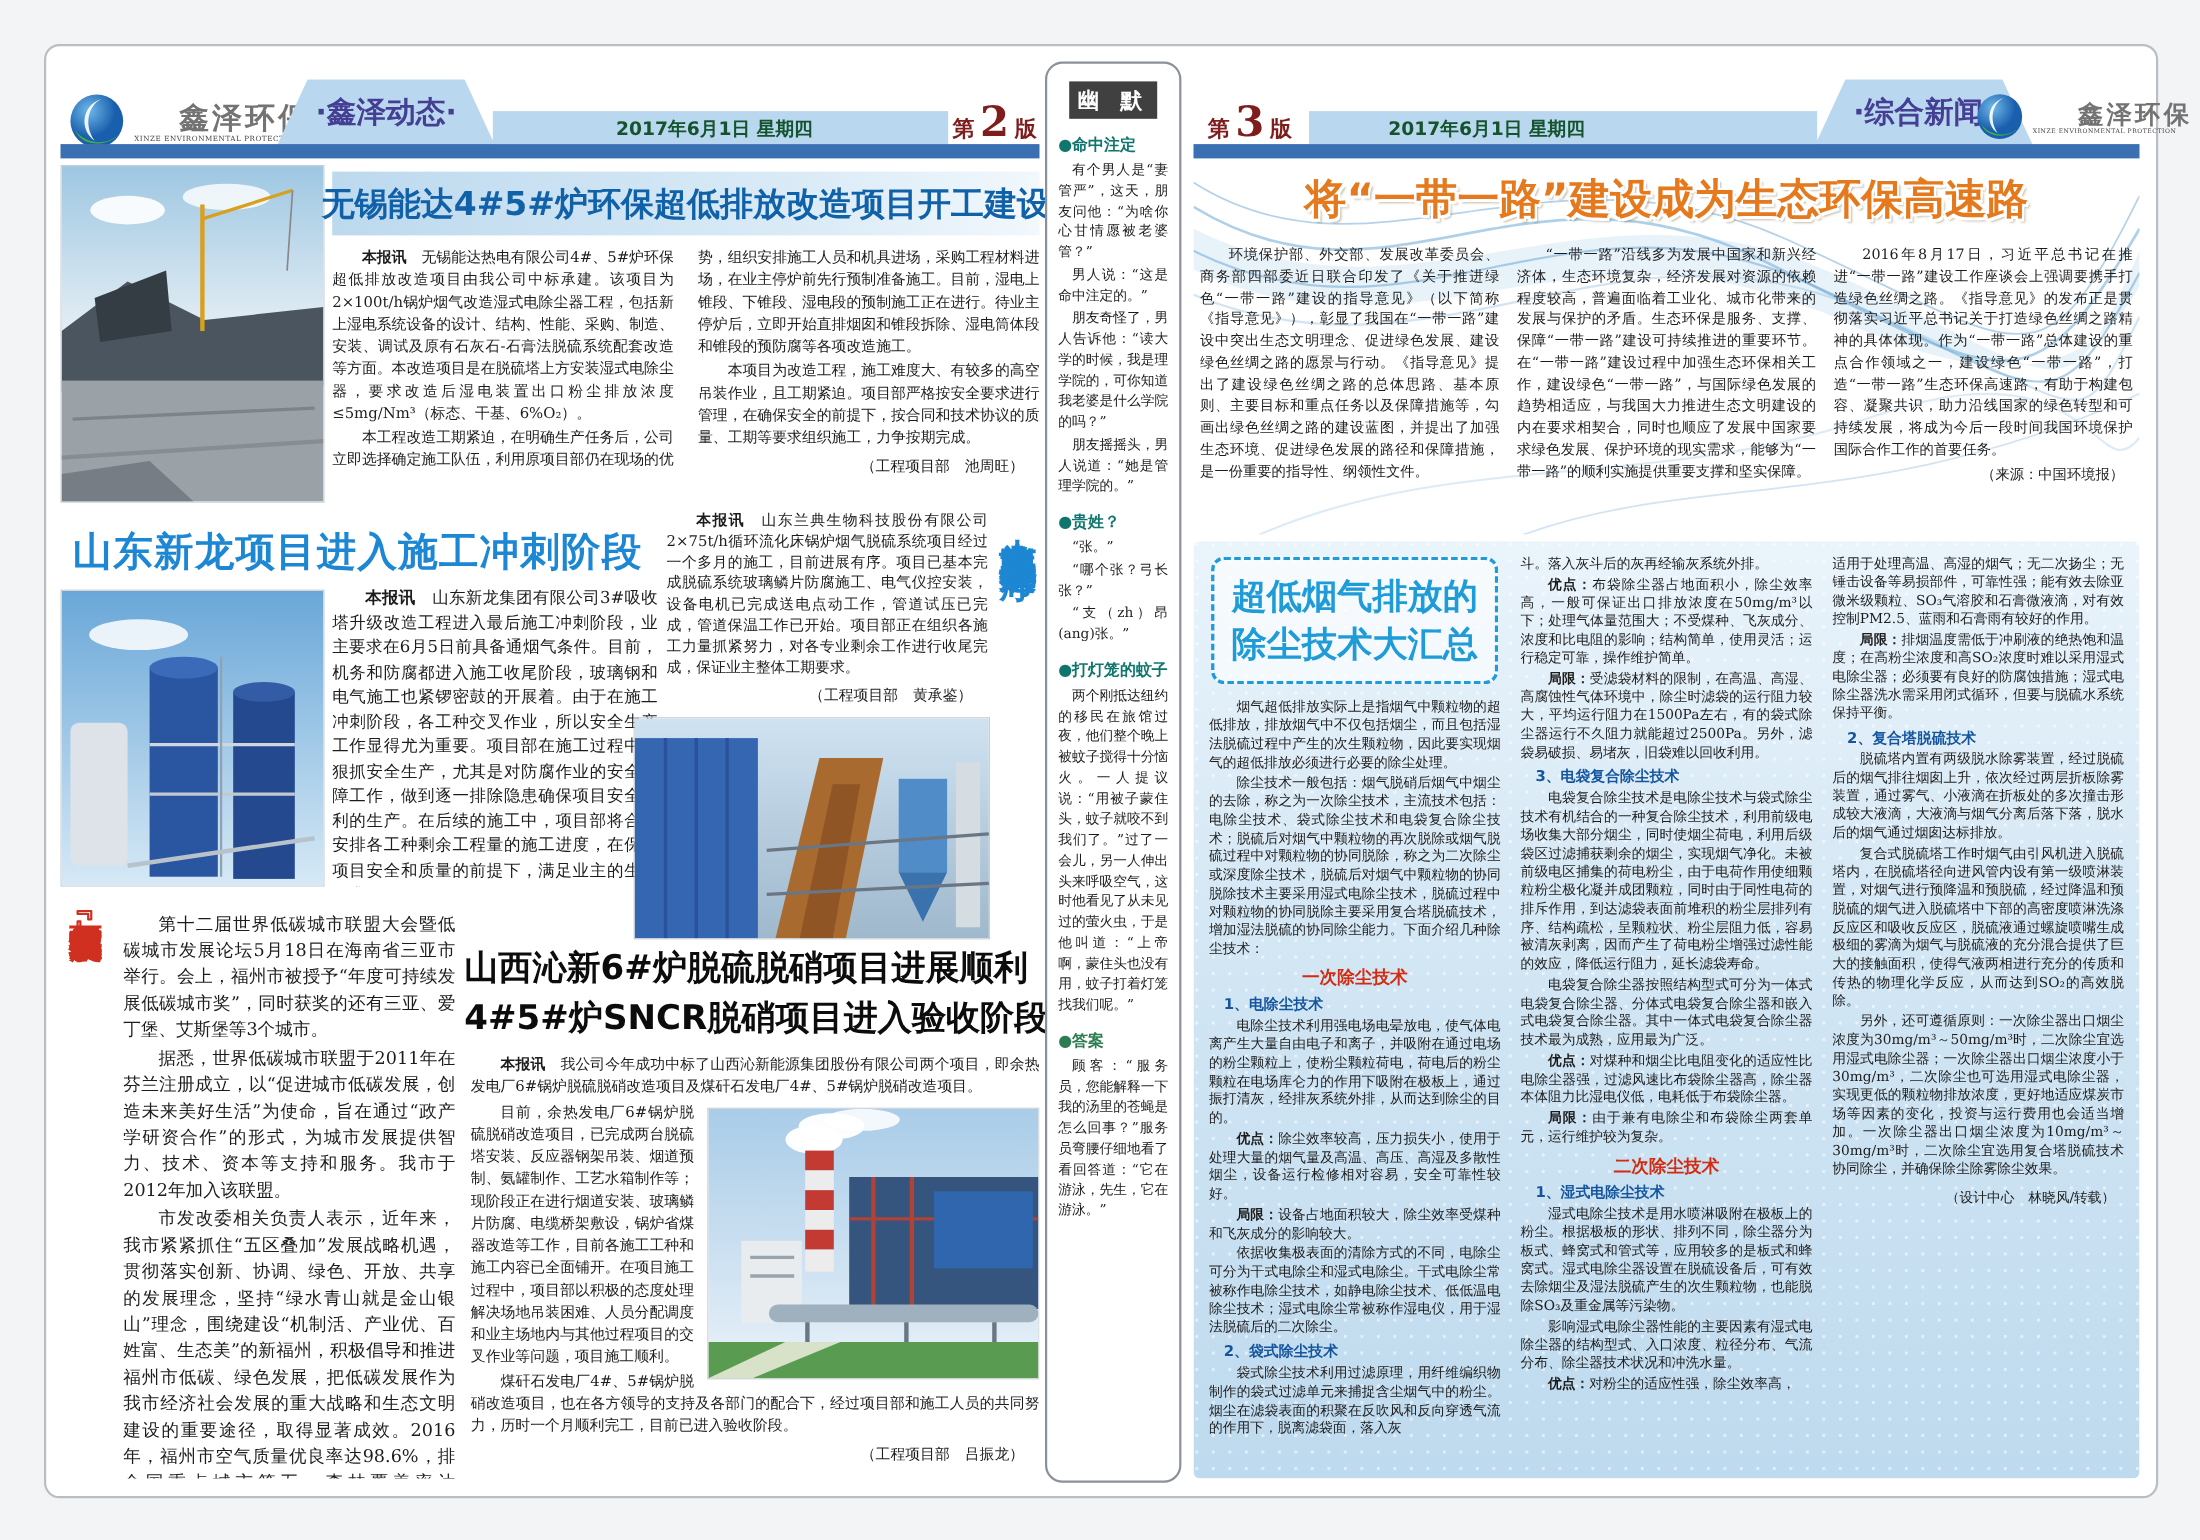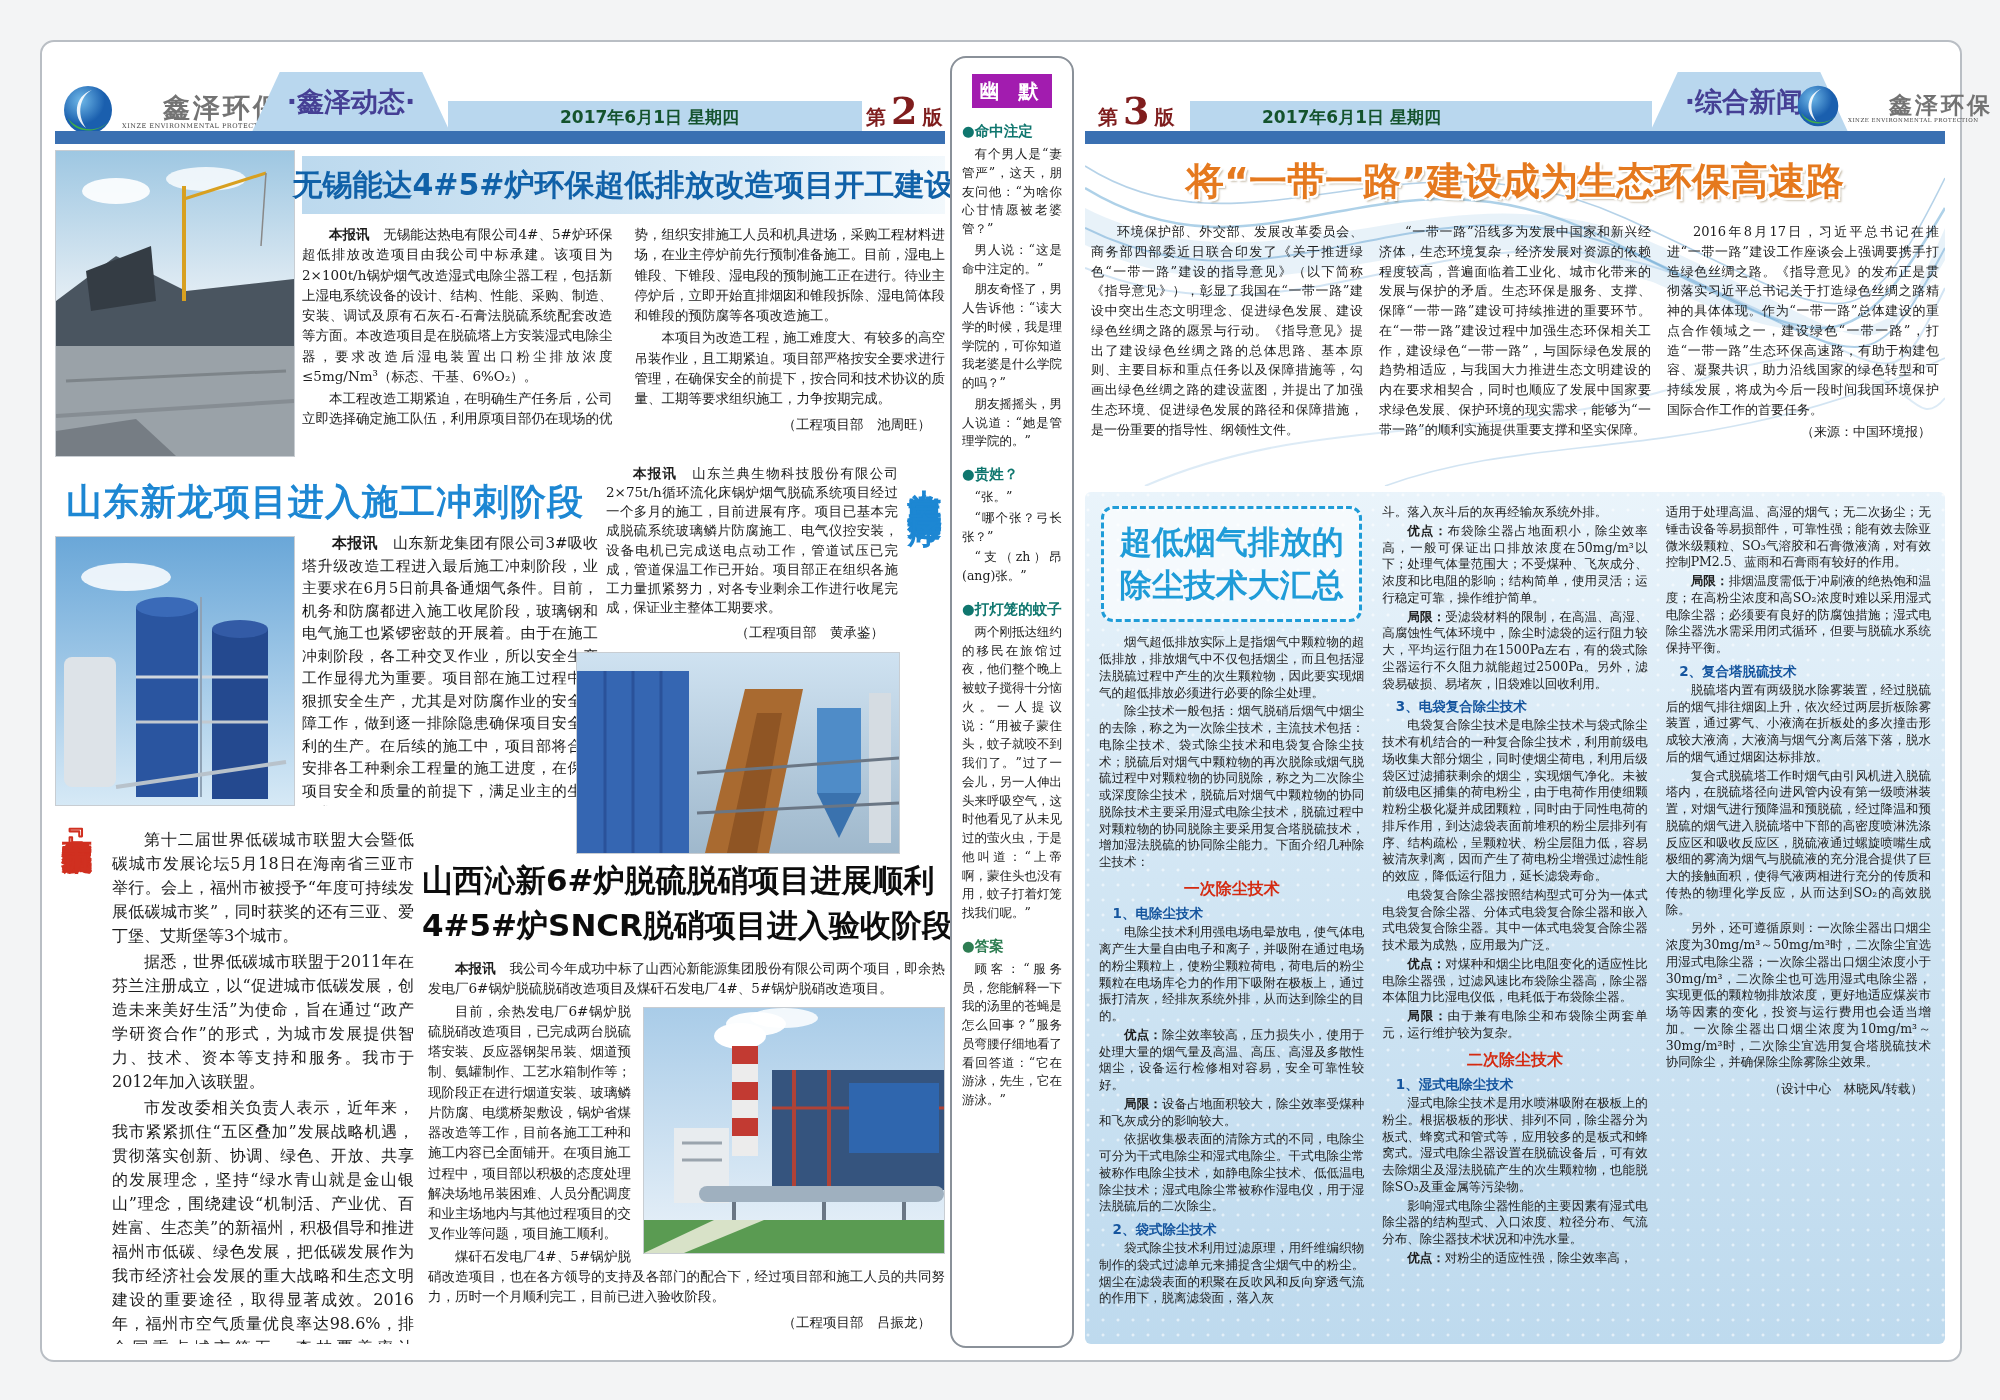--- a/index.html
+++ b/index.html
@@ -36,21 +36,21 @@
   .vtitle-blue{writing-mode:vertical-rl;text-orientation:upright;font-family:"DejaVu Sans","Liberation Sans",sans-serif;
     font-weight:bold;font-size:34px;color:#1d87d3;letter-spacing:2px;}
   .vtitle-red{writing-mode:vertical-rl;text-orientation:upright;font-family:"DejaVu Sans","Liberation Sans",sans-serif;
     font-weight:bold;font-size:30px;color:#d03020;letter-spacing:0px;}
   .a5-title{font-family:"DejaVu Sans","Liberation Sans",sans-serif;font-weight:bold;font-size:31px;color:#0c0c0c;line-height:1.45;white-space:nowrap;}
   .a5-photo{float:right;width:300px;height:245px;margin:6px 0 6px 12px;}
   .photo{display:block;border:1px solid #c8cdd2;}
 
   
   .humor{border:2px solid #8a9199;border-radius:16px;background:#fff;padding:12px 10px;box-sizing:border-box;}
-  .humor-badge{width:80px;height:34px;margin:4px auto 14px auto;background:#a21caf;color:#fff;
+  .humor-badge{width:80px;height:34px;margin:4px auto 14px auto;background:#404040;color:#fff;
     display:flex;align-items:center;justify-content:center;
     font-family:"DejaVu Sans","Liberation Sans",sans-serif;font-weight:bold;font-size:20px;letter-spacing:6px;}
   .humor-sec{margin-bottom:14px;}
   .humor-h{font-family:"DejaVu Sans","Liberation Sans",sans-serif;font-weight:bold;font-size:14.5px;color:#0f766e;margin-bottom:4px;}
   .humor-sec.green .humor-h{color:#2e7d52;}
   .humor-p{font-size:12.5px;line-height:1.5;text-align:justify;text-indent:1em;margin:0 0 2px 0;}
 
   
   .belt-title{position:absolute;left:0;right:0;top:8px;text-align:center;
     font-family:"DejaVu Sans","Liberation Sans",sans-serif;font-weight:bold;font-size:38px;color:#e5791e;

